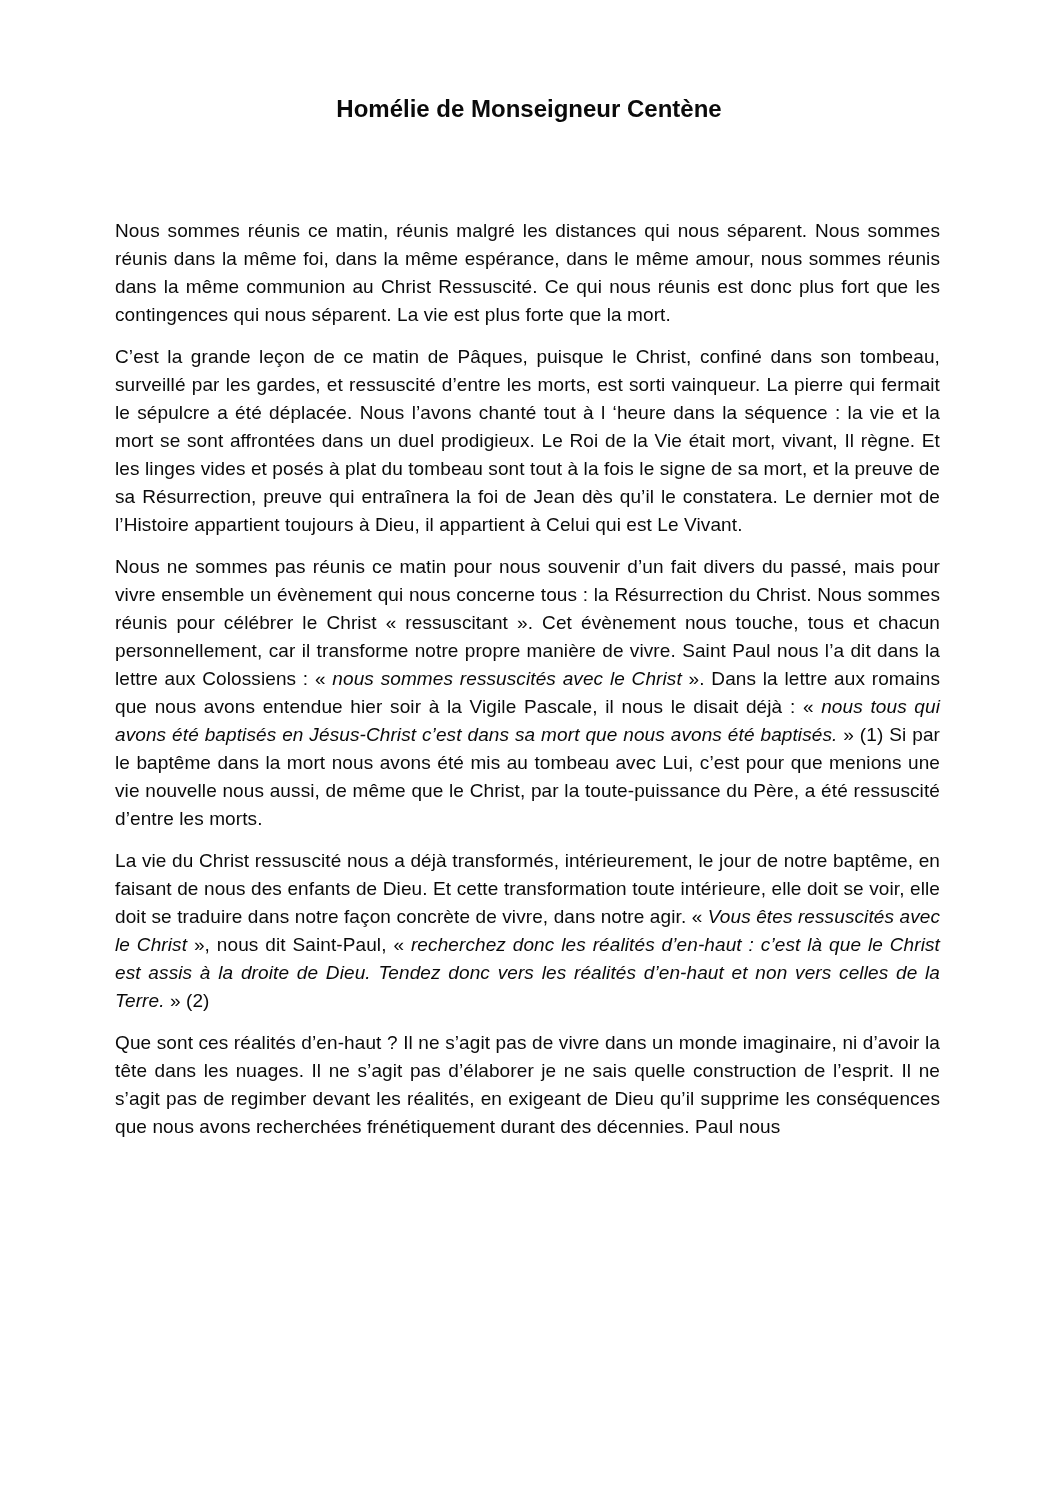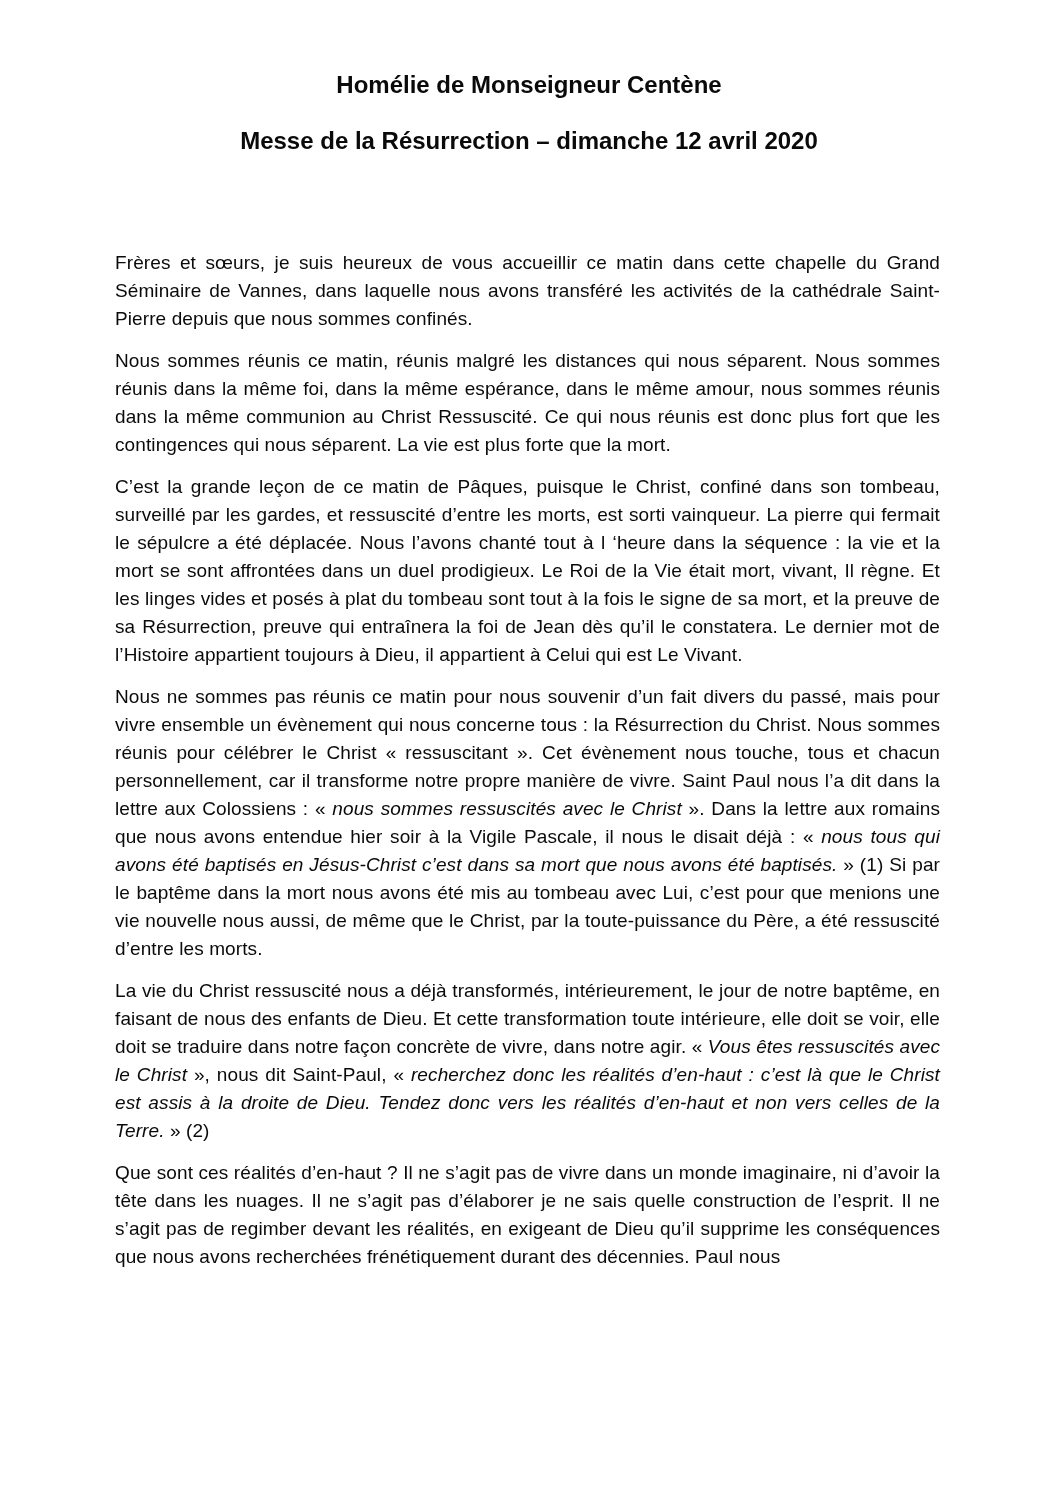--- a/index.html
+++ b/index.html
@@ -9,20 +9,21 @@
     width: 1058px;
     height: 1497px;
     background: #ffffff;
     font-family: "Liberation Sans", "DejaVu Sans", sans-serif;
     color: #0a0a0a;
     overflow: hidden;
   }
   .titles {
     padding-top: 70px;
     text-align: center;
+    margin-top: 24px;
   }
   .title-line {
     font-size: 24px;
     font-weight: bold;
     line-height: 30px;
     color: #0a0a0a;
   }
   .title-line + .title-line {
     margin-top: 26px;
   }
@@ -41,23 +42,21 @@
     font-style: italic;
     margin-top: 36px;
   }
 </style>
 </head>
 <body>
 
 <div class="page">
   <div class="titles">
     <div class="title-line">Homélie de Monseigneur Centène</div>
-    <div class="title-line">Messe de la Résurrection – dimanche 12 avril 2020</div>
   </div>
   <div class="content">
-      <p><span>Frères et sœurs, je suis heureux de vous accueillir ce matin dans cette chapelle du Grand Séminaire de Vannes, dans laquelle nous avons transféré les activités de la cathédrale Saint-Pierre depuis que nous sommes confinés.</span></p>
       <p><span>Nous sommes réunis ce matin, réunis malgré les distances qui nous séparent. Nous sommes réunis dans la même foi, dans la même espérance, dans le même amour, nous sommes réunis dans la même communion au Christ Ressuscité. Ce qui nous réunis est donc plus fort que les contingences qui nous séparent. La vie est plus forte que la mort.</span></p>
       <p><span>C’est la grande leçon de ce matin de Pâques, puisque le Christ, confiné dans son tombeau, surveillé par les gardes, et ressuscité d’entre les morts, est sorti vainqueur. La pierre qui fermait le sépulcre a été déplacée. Nous l’avons chanté tout à l ‘heure dans la séquence :  la vie et la mort se sont affrontées dans un duel prodigieux. Le Roi de la Vie était mort, vivant, Il règne. Et les linges vides et posés à plat du tombeau sont tout à la fois le signe de sa mort, et la preuve de sa Résurrection, preuve qui entraînera la foi de Jean dès qu’il le constatera. Le dernier mot de l’Histoire appartient toujours à Dieu, il appartient à Celui qui est Le Vivant.</span></p>
       <p><span>Nous ne sommes pas réunis ce matin pour nous souvenir d’un fait divers du passé, mais pour vivre ensemble un évènement qui nous concerne tous : la Résurrection du Christ. Nous sommes réunis pour célébrer le Christ « ressuscitant ». Cet évènement nous touche, tous et chacun personnellement, car il transforme notre propre manière de vivre. Saint Paul nous l’a dit dans la lettre aux Colossiens : « </span><em>nous sommes ressuscités avec le Christ</em><span> ». Dans la lettre aux romains que nous avons entendue hier soir à la Vigile Pascale, il nous le disait déjà : « </span><em>nous tous qui avons été baptisés en Jésus-Christ c’est dans sa mort que nous avons été baptisés.</em><span> » (1) Si par le baptême dans la mort nous avons été mis au tombeau avec Lui, c’est pour que menions une vie nouvelle nous aussi, de même que le Christ, par la toute-puissance du Père, a été ressuscité d’entre les morts.</span></p>
       <p><span>La vie du Christ ressuscité nous a déjà transformés, intérieurement, le jour de notre baptême, en faisant de nous des enfants de Dieu. Et cette transformation toute intérieure, elle doit se voir, elle doit se traduire dans notre façon concrète de vivre, dans notre agir. « </span><em>Vous êtes ressuscités avec le Christ</em><span> », nous dit Saint-Paul, « </span><em>recherchez donc les réalités d’en-haut : c’est là que le Christ est assis à la droite de Dieu. Tendez donc vers les réalités d’en-haut et non vers celles de la Terre.</em><span> » (2)</span></p>
       <p><span>Que sont ces réalités d’en-haut ? Il ne s’agit pas de vivre dans un monde imaginaire, ni d’avoir la tête dans les nuages.  Il ne s’agit pas d’élaborer je ne sais quelle construction de l’esprit. Il ne s’agit pas de regimber devant les réalités, en exigeant de Dieu qu’il supprime les conséquences que nous avons recherchées frénétiquement durant des décennies. Paul nous</span></p>
     </div>
 </div>
 
 </body></html>

